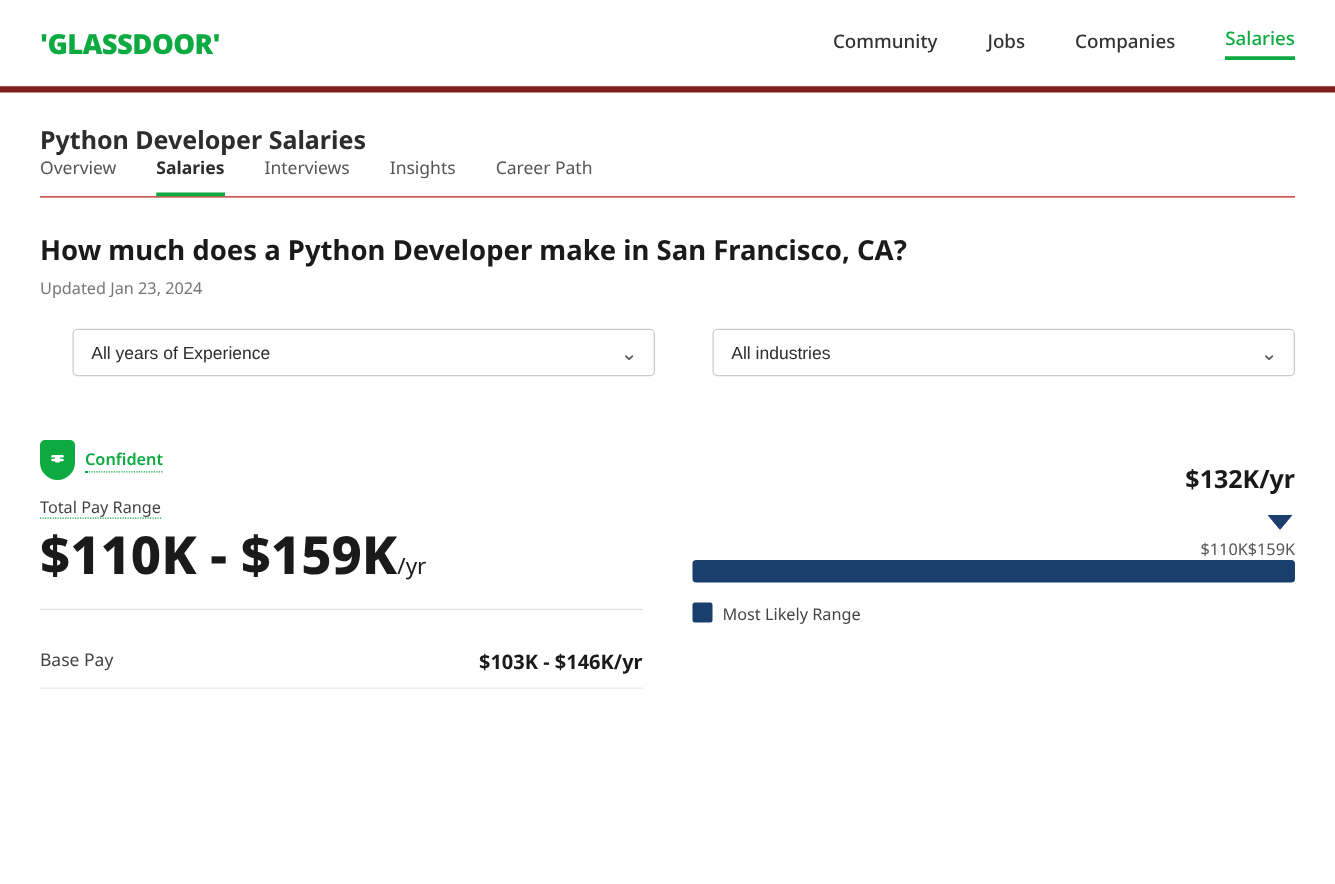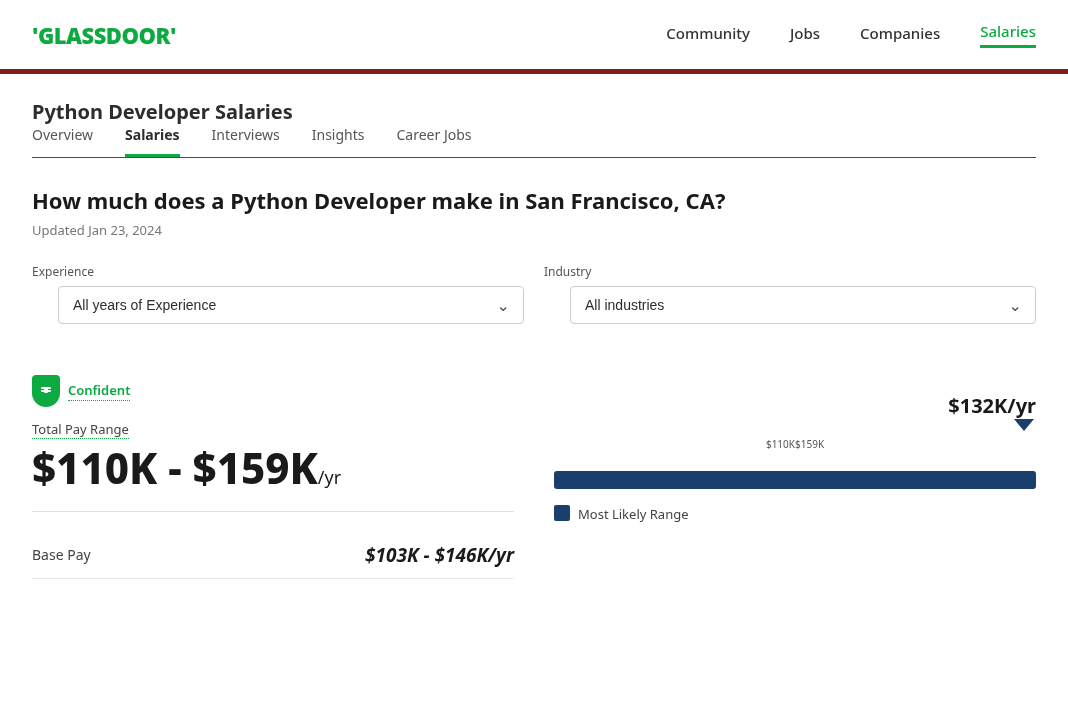--- a/index.html
+++ b/index.html
@@ -203,24 +203,23 @@
       display: flex;
       justify-content: space-between;
       align-items: center;
       padding: 10px 0;
     }
     .pay-row-label {
       font-size: 14px;
       color: #444;
     }
     .pay-row-value {
-      font-size: 19px;
-      font-weight: 700;
-      color: #1a1a1a;
-      font-style: italic;
+      font-size: 16px;
+      font-weight: 700;
+      color: #1a1a1a;
     }
     .pay-divider-light {
       border: none;
       border-top: 1px solid #e8e8e8;
       margin: 0;
     }
     .range-median-value {
       font-size: 20px;
       font-weight: 700;
       color: #1a1a1a;
@@ -228,24 +227,24 @@
     .arrow-down {
       width: 0;
       height: 0;
       border-left: 10px solid transparent;
       border-right: 10px solid transparent;
       border-top: 12px solid #1a3e6e;
       margin-right: 0;
     }
     .range-labels {
       display: flex;
-      justify-content: center;
-      font-size: 10px;
+      justify-content: flex-end;
+      font-size: 13px;
       color: #555;
-      margin-bottom: 20px;
+      margin-bottom: 0;
     }
     .range-bar {
       width: 100%;
       height: 18px;
       background: #1a3e6e;
       border-radius: 3px;
       margin-bottom: 16px;
     }
     .range-legend {
       display: flex;
@@ -277,43 +276,41 @@
 
 <div class="main">
 
   <h1 class="page-title">Python Developer Salaries</h1>
 
   <div class="tabs">
     <div class="tab">Overview</div>
     <div class="tab active">Salaries</div>
     <div class="tab">Interviews</div>
     <div class="tab">Insights</div>
-    <div class="tab">Career Jobs</div>
+    <div class="tab">Career Path</div>
   </div>
 
   <h2 class="section-title">How much does a Python Developer make in San Francisco, CA?</h2>
   <p class="updated-date">Updated Jan 23, 2024</p>
 
   <div class="filters-row">
     <div class="filter-group">
-      <div class="filter-label">Experience</div>
       <div class="filter-select-wrapper">
         <select>
           <option>All years of Experience</option>
           <option>0-1 years</option>
           <option>1-3 years</option>
           <option>4-6 years</option>
           <option>7-9 years</option>
           <option>10+ years</option>
         </select>
         <span class="chevron">⌄</span>
       </div>
     </div>
     <div class="filter-group">
-      <div class="filter-label">Industry</div>
       <div class="filter-select-wrapper">
         <select>
           <option>All industries</option>
           <option>Technology</option>
           <option>Finance</option>
           <option>Healthcare</option>
           <option>Retail</option>
           <option>Manufacturing</option>
         </select>
         <span class="chevron">⌄</span>
@@ -348,21 +345,21 @@
       <div class="pay-row">
         <span class="pay-row-label">Base Pay</span>
         <span class="pay-row-value">$103K - $146K/yr</span>
       </div>
       <hr class="pay-divider-light">
     </div>
 
     <div class="salary-right">
       <div style="position: relative; padding-top: 40px;">
 
-        <div style="display:flex; justify-content:flex-end; margin-bottom:0;">
+        <div style="display:flex; justify-content:flex-end; margin-bottom:16px;">
           <span class="range-median-value">$132K/yr</span>
         </div>
 
         <div style="display:flex; justify-content:flex-end; padding-right:2px; margin-bottom:6px;">
           <div class="arrow-down"></div>
         </div>
 
         <div class="range-labels">
           <span>$110K</span>
           <span>$159K</span>

